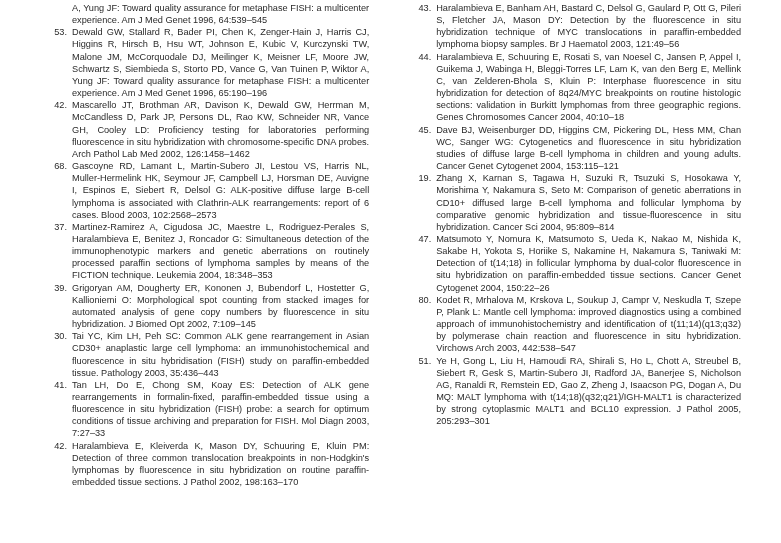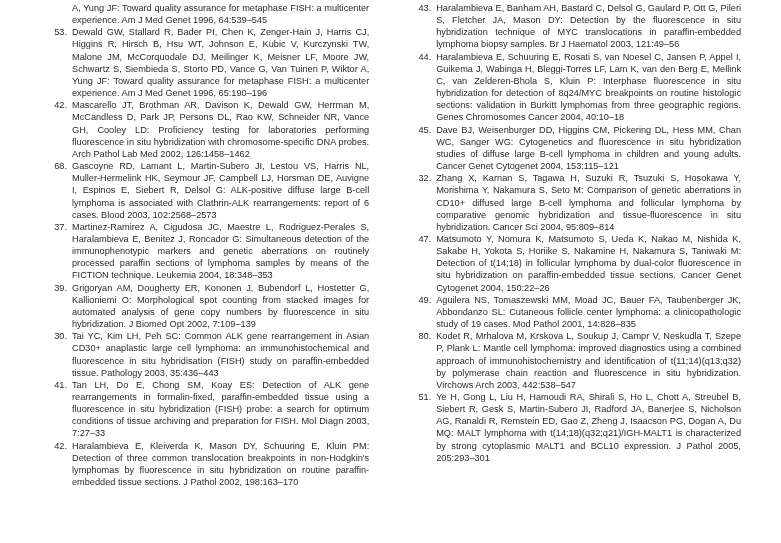--- a/index.html
+++ b/index.html
@@ -64,21 +64,21 @@
     </div>
 
     <div class="ref">
       <span class="ref-num">37.</span>
       <span class="ref-body">Martinez-Ramirez A, Cigudosa JC, Maestre L, Rodriguez-Perales S, Haralambieva E, Benitez J, Roncador G: Simultaneous detection of the immunophenotypic markers and genetic aberrations on routinely processed paraffin sections of lymphoma samples by means of the FICTION technique. Leukemia 2004, 18:348–353</span>
     </div>
 
 
     <div class="ref">
       <span class="ref-num">39.</span>
-      <span class="ref-body">Grigoryan AM, Dougherty ER, Kononen J, Bubendorf L, Hostetter G, Kallioniemi O: Morphological spot counting from stacked images for automated analysis of gene copy numbers by fluorescence in situ hybridization. J Biomed Opt 2002, 7:109–139</span>
+      <span class="ref-body">Grigoryan AM, Dougherty ER, Kononen J, Bubendorf L, Hostetter G, Kallioniemi O: Morphological spot counting from stacked images for automated analysis of gene copy numbers by fluorescence in situ hybridization. J Biomed Opt 2002, 7:109–145</span>
     </div>
 
     <div class="ref">
       <span class="ref-num">30.</span>
       <span class="ref-body">Tai YC, Kim LH, Peh SC: Common ALK gene rearrangement in Asian CD30+ anaplastic large cell lymphoma: an immunohistochemical and fluorescence in situ hybridisation (FISH) study on paraffin-embedded tissue. Pathology 2003, 35:436–443</span>
     </div>
 
     <div class="ref">
       <span class="ref-num">41.</span>
       <span class="ref-body">Tan LH, Do E, Chong SM, Koay ES: Detection of ALK gene rearrangements in formalin-fixed, paraffin-embedded tissue using a fluorescence in situ hybridization (FISH) probe: a search for optimum conditions of tissue archiving and preparation for FISH. Mol Diagn 2003, 7:27–33</span>
@@ -102,34 +102,30 @@
       <span class="ref-num">44.</span>
       <span class="ref-body">Haralambieva E, Schuuring E, Rosati S, van Noesel C, Jansen P, Appel I, Guikema J, Wabinga H, Bleggi-Torres LF, Lam K, van den Berg E, Mellink C, van Zelderen-Bhola S, Kluin P: Interphase fluorescence in situ hybridization for detection of 8q24/MYC breakpoints on routine histologic sections: validation in Burkitt lymphomas from three geographic regions. Genes Chromosomes Cancer 2004, 40:10–18</span>
     </div>
 
     <div class="ref">
       <span class="ref-num">45.</span>
       <span class="ref-body">Dave BJ, Weisenburger DD, Higgins CM, Pickering DL, Hess MM, Chan WC, Sanger WG: Cytogenetics and fluorescence in situ hybridization studies of diffuse large B-cell lymphoma in children and young adults. Cancer Genet Cytogenet 2004, 153:115–121</span>
     </div>
 
     <div class="ref">
-      <span class="ref-num">32.</span>
+      <span class="ref-num">19.</span>
       <span class="ref-body">Zhang X, Karnan S, Tagawa H, Suzuki R, Tsuzuki S, Hosokawa Y, Morishima Y, Nakamura S, Seto M: Comparison of genetic aberrations in CD10+ diffused large B-cell lymphoma and follicular lymphoma by comparative genomic hybridization and tissue-fluorescence in situ hybridization. Cancer Sci 2004, 95:809–814</span>
     </div>
 
     <div class="ref">
       <span class="ref-num">47.</span>
       <span class="ref-body">Matsumoto Y, Nomura K, Matsumoto S, Ueda K, Nakao M, Nishida K, Sakabe H, Yokota S, Horiike S, Nakamine H, Nakamura S, Taniwaki M: Detection of t(14;18) in follicular lymphoma by dual-color fluorescence in situ hybridization on paraffin-embedded tissue sections. Cancer Genet Cytogenet 2004, 150:22–26</span>
     </div>
 
 
-    <div class="ref">
-      <span class="ref-num">49.</span>
-      <span class="ref-body">Aguilera NS, Tomaszewski MM, Moad JC, Bauer FA, Taubenberger JK, Abbondanzo SL: Cutaneous follicle center lymphoma: a clinicopathologic study of 19 cases. Mod Pathol 2001, 14:828–835</span>
-    </div>
 
     <div class="ref">
       <span class="ref-num">80.</span>
       <span class="ref-body">Kodet R, Mrhalova M, Krskova L, Soukup J, Campr V, Neskudla T, Szepe P, Plank L: Mantle cell lymphoma: improved diagnostics using a combined approach of immunohistochemistry and identification of t(11;14)(q13;q32) by polymerase chain reaction and fluorescence in situ hybridization. Virchows Arch 2003, 442:538–547</span>
     </div>
 
     <div class="ref">
       <span class="ref-num">51.</span>
       <span class="ref-body">Ye H, Gong L, Liu H, Hamoudi RA, Shirali S, Ho L, Chott A, Streubel B, Siebert R, Gesk S, Martin-Subero JI, Radford JA, Banerjee S, Nicholson AG, Ranaldi R, Remstein ED, Gao Z, Zheng J, Isaacson PG, Dogan A, Du MQ: MALT lymphoma with t(14;18)(q32;q21)/IGH-MALT1 is characterized by strong cytoplasmic MALT1 and BCL10 expression. J Pathol 2005, 205:293–301</span>
     </div>

